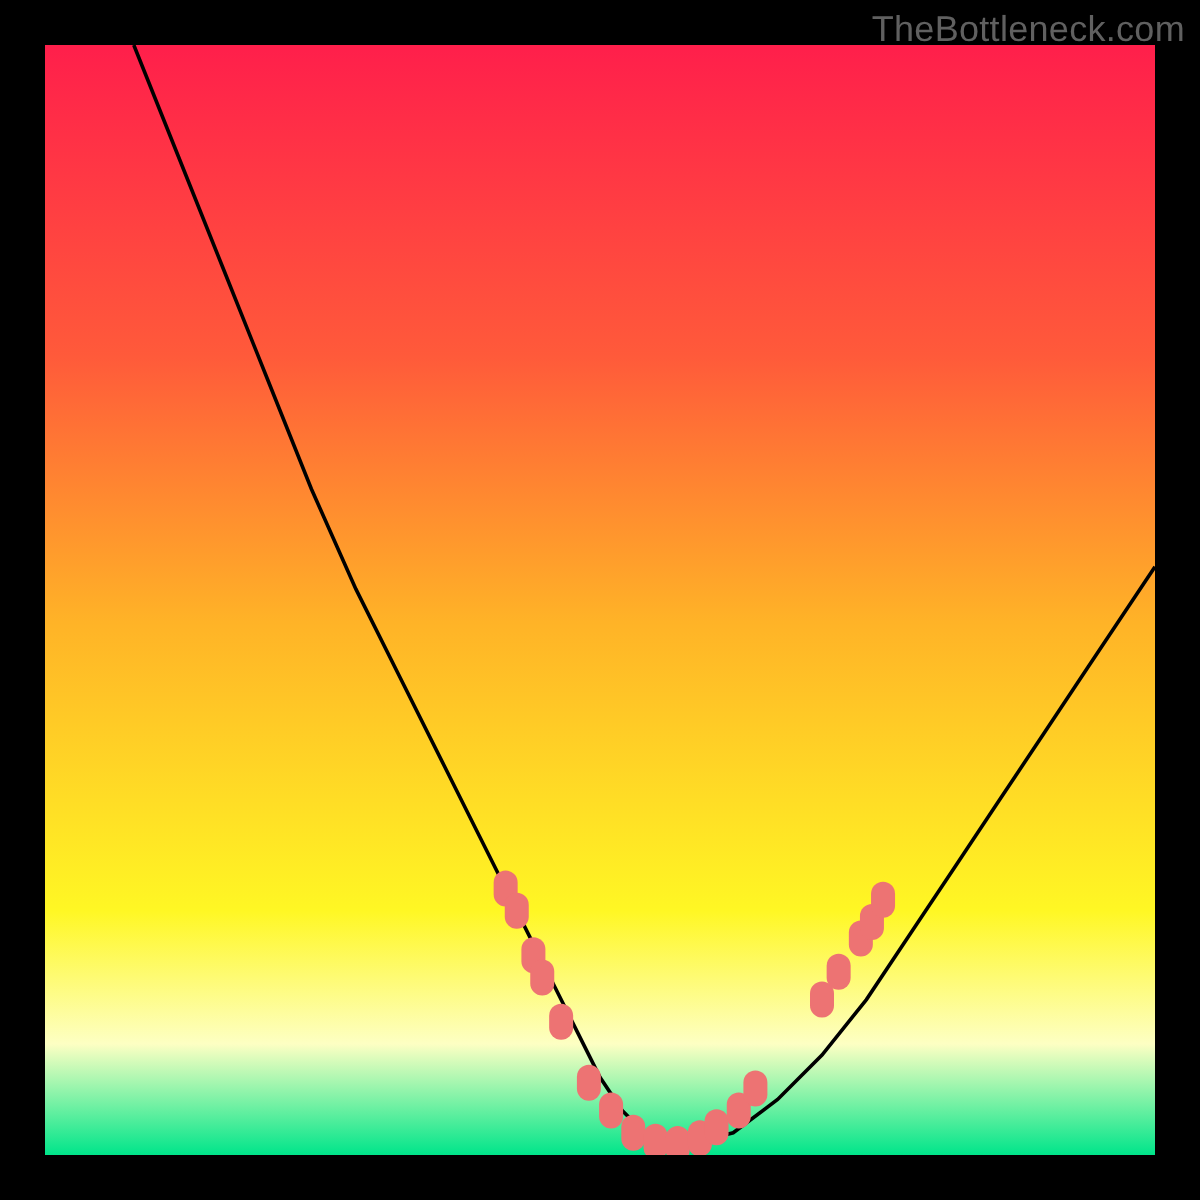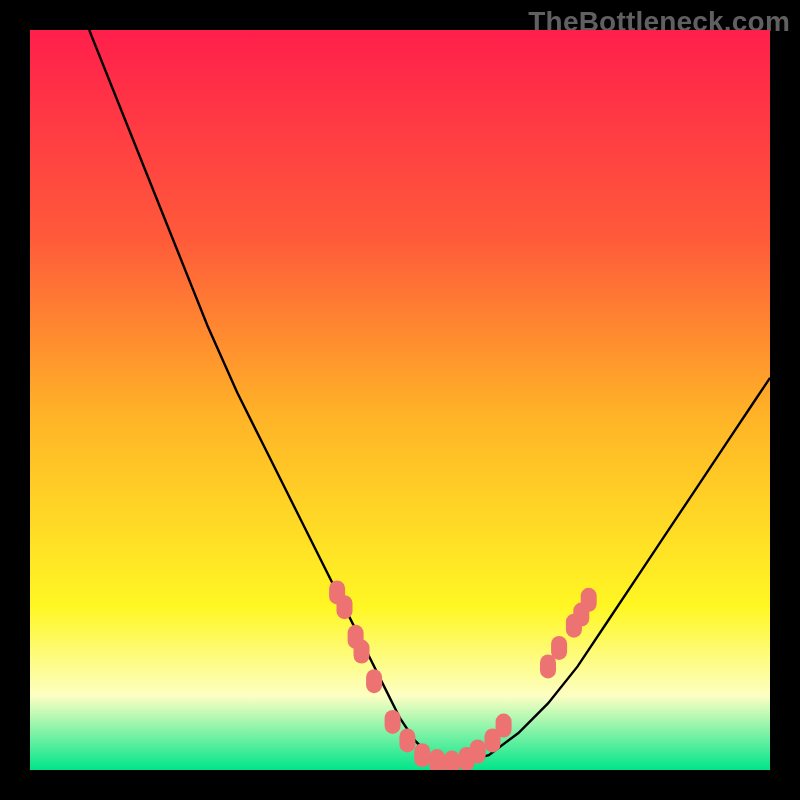--- a/index.html
+++ b/index.html
@@ -23,22 +23,22 @@
     position: absolute;
     left: 0;
     top: 0;
     width: 740px;
     height: 740px;
   }
   .attribution {
     position: absolute;
     top: 6px;
     right: 10px;
-    font-size: 28px;
-    font-weight: bold;
+    font-size: 24px;
+    font-weight: normal;
     color: #606060;
     letter-spacing: 0.2px;
   }
 </style>
 </head>
 <body>
 
 <div class="attribution">TheBottleneck.com</div>
 
 <div class="frame">

